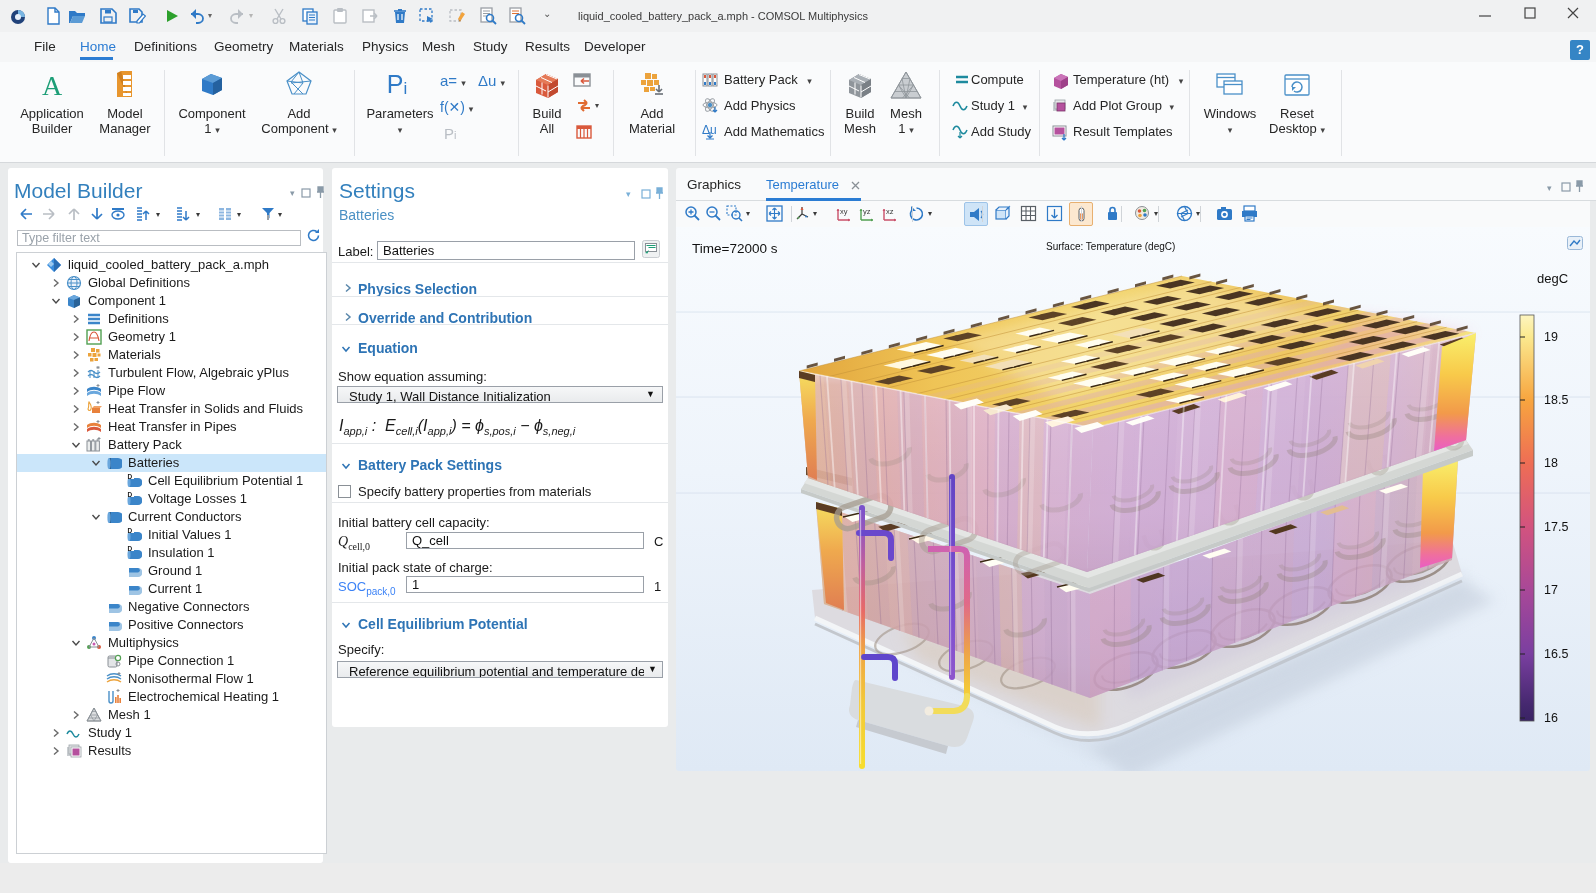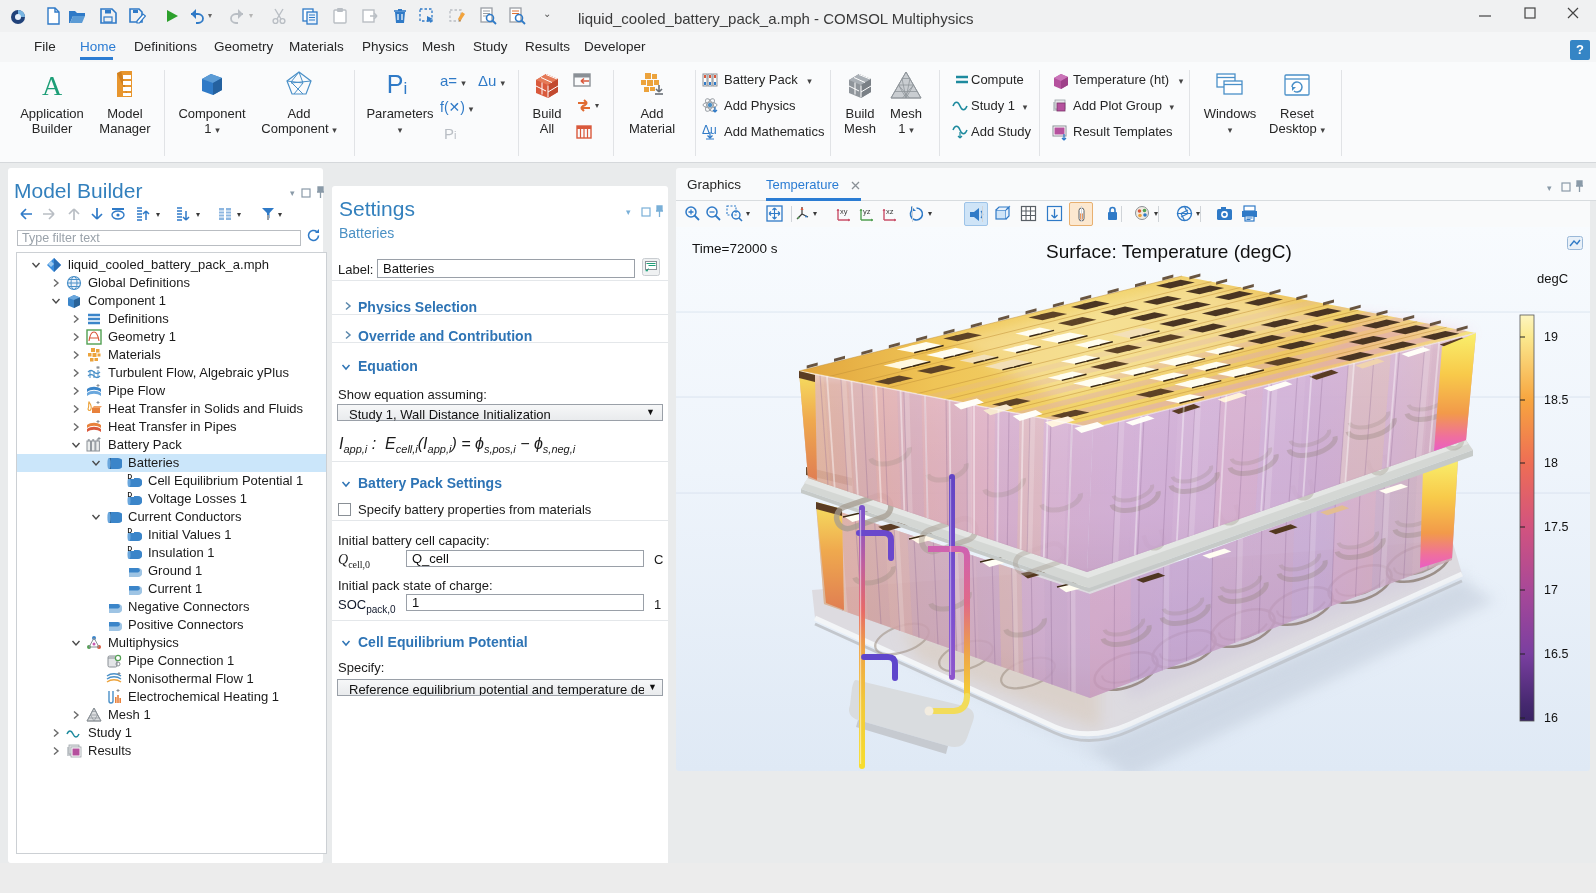--- a/index.html
+++ b/index.html
@@ -1,19 +1,19 @@
 <!DOCTYPE html>
 <html><head><meta charset="utf-8"><style>
 *{margin:0;padding:0;box-sizing:border-box;}
 html,body{width:1596px;height:893px;overflow:hidden;font-family:"Liberation Sans",sans-serif;background:#ececec;}
 .abs{position:absolute;}
 #app{position:relative;width:1596px;height:893px;background:#ececec;}
 
 #titlebar{position:absolute;left:0;top:0;width:1596px;height:32px;background:#f0f1f2;}
-#title-text{position:absolute;left:578px;top:10px;font-size:15px;color:#3a3a3a;}
+#title-text{position:absolute;left:578px;top:10px;font-size:11px;color:#3a3a3a;}
 
 #menubar{position:absolute;left:0;top:32px;width:1596px;height:30px;background:#f5f6f7;}
 .menu-item{position:absolute;top:7px;font-size:13.5px;color:#262626;}
 
 #ribbon{position:absolute;left:0;top:62px;width:1596px;height:101px;background:#fafbfc;border-bottom:1px solid #d5d8db;}
 .rib-sep{position:absolute;top:8px;width:1px;height:86px;background:#e1e3e6;}
 .rib-label{position:absolute;top:146px;font-size:12px;color:#5d6670;transform:translateX(-50%);white-space:nowrap;}
 .rib-big{position:absolute;text-align:center;font-size:13px;color:#262626;line-height:15px;transform:translateX(-50%);white-space:nowrap;}
 .rib-small{position:absolute;font-size:13px;color:#262626;white-space:nowrap;}
 .dd{color:#444;font-size:9px;}
@@ -688,21 +688,21 @@
               <rect x="1" y="4" width="10" height="9" fill="#c9cdd1"></rect>
               <rect x="3" y="2" width="10" height="9" fill="#e6e8ea" stroke="#9aa0a6" stroke-width=".8"></rect>
               <rect x="5" y="4" width="10" height="10" fill="#fff" stroke="#9aa0a6" stroke-width=".8"></rect>
               <rect x="6.5" y="5.5" width="7" height="7" fill="#b5519e"></rect>
             </svg></div>
           <div class="trow" style="left:71px;top:489px">
             <span class="lbl">Results</span>
           </div>
         </div>
       </div>
-      <div class="panel" style="left:332px;top:23px;width:336px;height:695px">
+      <div class="panel" style="left:332px;top:5px;width:336px;height:559px">
         <div class="abs phead-title" style="left:7px;top:11px">Settings</div>
         <div class="abs" style="left:294px;top:21px;color:#7ab0d8;font-size:9px">▾</div>
         <svg class="abs" style="left:309px;top:21px" width="10" height="10" viewBox="0 0 10 10">
           <rect x="1" y="1" width="8" height="8" fill="none" stroke="#7ab0d8" stroke-width="1.2"></rect>
         </svg>
         <svg class="abs" style="left:323px;top:19px" width="9" height="13" viewBox="0 0 9 13">
           <path d="M2 1h5v5H2zM1 6h7M4.5 6v6" stroke="#7ab0d8" stroke-width="1.3" fill="#7ab0d8"></path>
         </svg>
         <div class="abs" style="left:7px;top:39px;color:#4a90c4;font-size:14px">Batteries</div>
         <div class="abs" style="left:6px;top:76px;font-size:13px;color:#1a1a1a">Label:</div>
@@ -740,21 +740,21 @@
         </svg>
         <div class="abs sec-h" style="left:26px;top:289px">Battery Pack Settings</div>
         <div class="abs" style="left:6px;top:317px;width:13px;height:13px;border:1px solid #8a9096;background:#fff"></div>
         <div class="abs" style="left:26px;top:316px;font-size:13px;color:#1a1a1a">Specify battery properties from materials</div>
         <div class="sdiv" style="top:334px"></div>
         <div class="abs" style="left:6px;top:347px;font-size:13px;color:#1a1a1a">Initial battery cell capacity:</div>
         <div class="abs" style="left:6px;top:366px;font-size:14px;color:#1a1a1a;font-family:'Liberation Serif',serif;font-style:italic">Q<sub style="font-size:10px;font-style:normal">cell,0</sub></div>
         <div class="sin" style="left:74px;top:364px;width:238px;height:17px;line-height:15px">Q_cell</div>
         <div class="abs" style="left:322px;top:366px;font-size:13px;color:#1a1a1a">C</div>
         <div class="abs" style="left:6px;top:392px;font-size:13px;color:#1a1a1a">Initial pack state of charge:</div>
-        <div class="abs" style="left:6px;top:411px;font-size:13px;color:#0f172a">SOC<sub style="font-size:10px">pack,0</sub></div>
+        <div class="abs" style="left:6px;top:411px;font-size:13px;color:#3b82f6">SOC<sub style="font-size:10px">pack,0</sub></div>
         <div class="sin" style="left:74px;top:408px;width:238px;height:17px;line-height:15px">1</div>
         <div class="abs" style="left:322px;top:411px;font-size:13px;color:#1a1a1a">1</div>
         <div class="sdiv" style="top:434px"></div>
         <svg class="abs" style="left:9px;top:452px" width="10" height="10" viewBox="0 0 10 10">
           <path d="M1.5 3l3.5 4 3.5-4" fill="none" stroke="#2e74b5" stroke-width="1.5"></path>
         </svg>
         <div class="abs sec-h" style="left:26px;top:448px">Cell Equilibrium Potential</div>
         <div class="abs" style="left:6px;top:474px;font-size:13px;color:#1a1a1a">Specify:</div>
         <div class="scombo" style="left:5px;top:493px;width:326px;height:17px;overflow:hidden">
           <span style="position:absolute;left:11px;top:2px;white-space:nowrap;width:295px;overflow:hidden;display:inline-block">Reference equilibrium potential and temperature deriva</span>
@@ -1523,21 +1523,21 @@
         <line x1="844" y1="300" x2="849" y2="300" stroke="#222" stroke-width="1"></line>
         <text x="868" y="304" font-size="12.5" fill="#111" font-family="Liberation Sans">17.5</text>
         <line x1="844" y1="363" x2="849" y2="363" stroke="#222" stroke-width="1"></line>
         <text x="868" y="367" font-size="12.5" fill="#111" font-family="Liberation Sans">17</text>
         <line x1="844" y1="427" x2="849" y2="427" stroke="#222" stroke-width="1"></line>
         <text x="868" y="431" font-size="12.5" fill="#111" font-family="Liberation Sans">16.5</text>
         <line x1="844" y1="491" x2="849" y2="491" stroke="#222" stroke-width="1"></line>
         <text x="868" y="495" font-size="12.5" fill="#111" font-family="Liberation Sans">16</text>
       </svg>
       <div class="abs" style="left:16px;top:14px;font-size:13.5px;color:#111">Time=72000 s</div>
-      <div class="abs" style="left:370px;top:14px;font-size:19px;color:#111">Surface: Temperature (degC)</div>
+      <div class="abs" style="left:370px;top:14px;font-size:10px;color:#111">Surface: Temperature (degC)</div>
       <svg class="abs" style="left:891px;top:9px" width="16" height="14" viewBox="0 0 16 14">
         <rect x="0.5" y="0.5" width="15" height="13" rx="2" fill="#e8f0f8" stroke="#9ab8d8"></rect>
         <path d="M3 10l4-5 3 3 3-4" stroke="#2f7ac7" stroke-width="1.4" fill="none"></path>
       </svg>
     </div>
     <div id="statusbar">
       <span>4.71 GB | 7.04 GB</span>
     </div>
   </div>
 </body></html>

